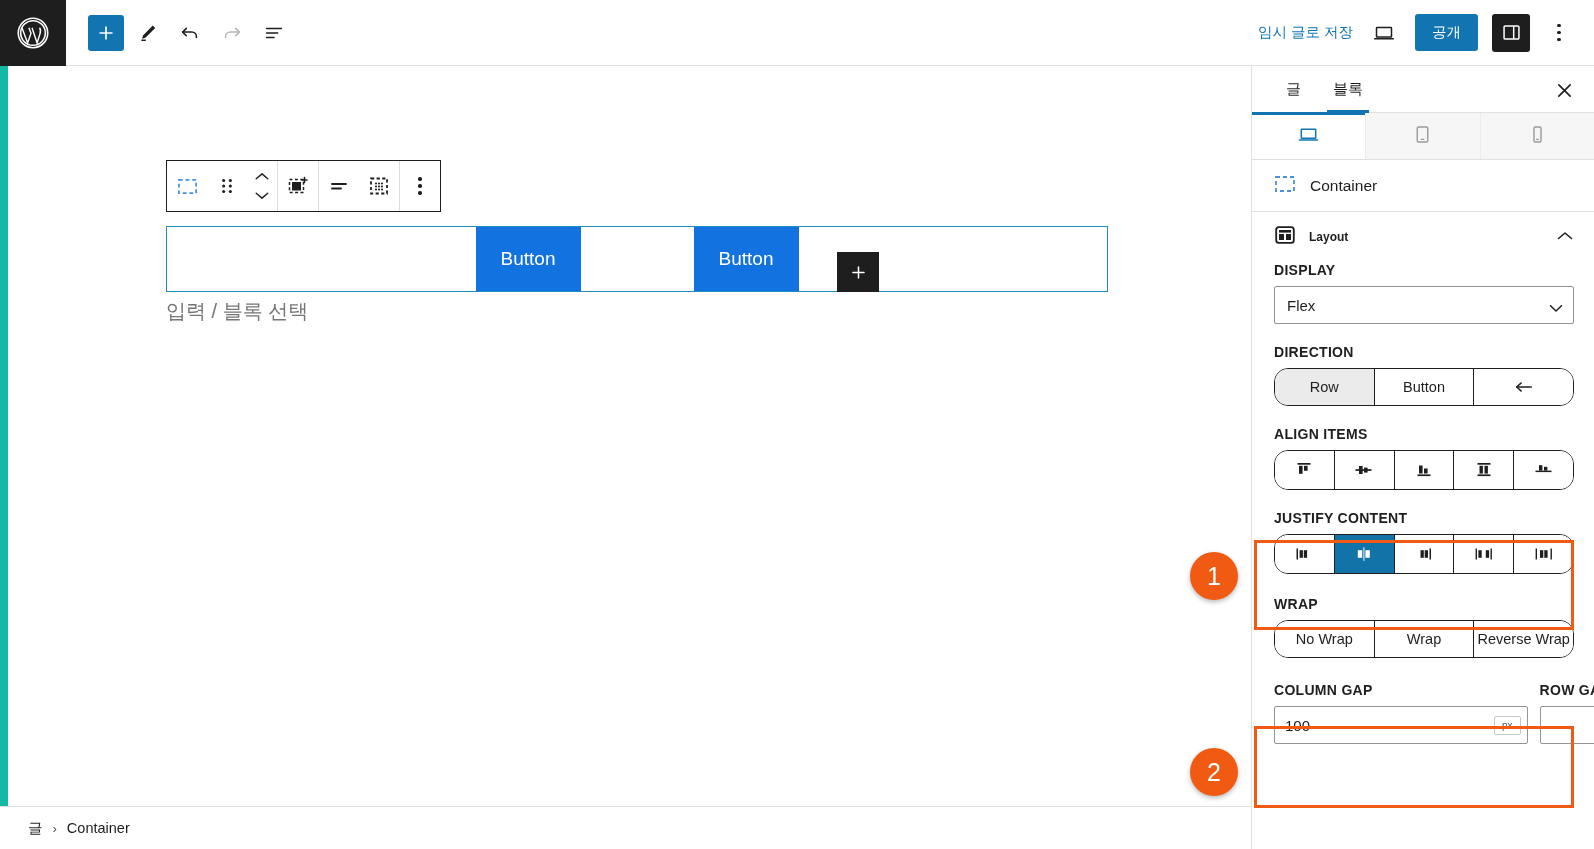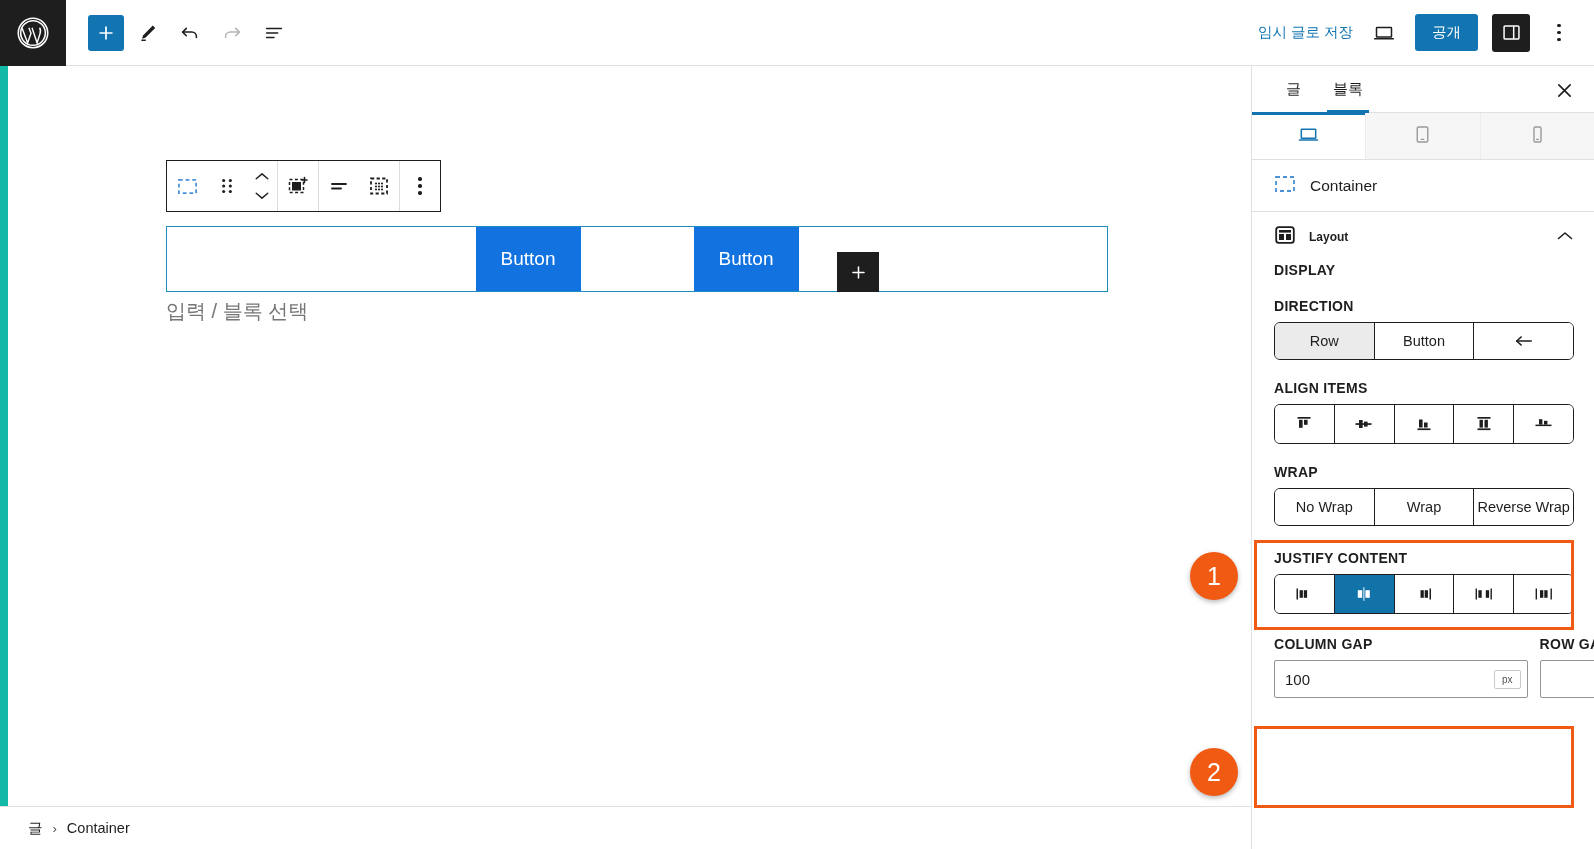--- a/index.html
+++ b/index.html
@@ -170,21 +170,21 @@
   select.styled, .fake-select {
     width:100%; height:38px; border:1px solid #949494; border-radius:2px;
     background:#fff; font-size:15px; padding:0 30px 0 12px; color:#1e1e1e;
     appearance:none; -webkit-appearance:none; cursor:pointer;
     font-family:"Liberation Sans", sans-serif;
     display:flex; align-items:center;
   }
   .select-chev { position:absolute; right:11px; top:13px; pointer-events:none; }
 
   .seg {
-    display:flex; border:1px solid #1e1e1e; border-radius:6px; overflow:hidden; height:38px;
+    display:flex; border:1px solid #1e1e1e; border-radius:14px; overflow:hidden; height:38px;
   }
   .seg-item {
     flex:1; display:flex; align-items:center; justify-content:center;
     border-right:1px solid #1e1e1e; font-size:14.5px; color:#1e1e1e;
     background:#fff; cursor:pointer; font-family:"Liberation Sans", sans-serif;
   }
   .seg-item:last-child { border-right:none; }
   .seg-item.active { background:#ebebeb; }
   .seg-item.sel-blue { background:#1273a8; }
 
@@ -465,20 +465,28 @@
         <svg width="18" height="12" viewBox="0 0 18 12" fill="none" stroke="#1e1e1e" stroke-width="1.6" stroke-linecap="round" stroke-linejoin="round">
           <path d="M2.5 8.5 L9 3 L15.5 8.5"></path>
         </svg>
       </span>
     </div>
 
     <div class="panel-body">
 
       <div class="field-block">
         <div class="field-label">DISPLAY</div>
+        <div class="select-wrap">
+          <div class="fake-select">Flex</div>
+          <span class="select-chev">
+            <svg width="14" height="9" viewBox="0 0 14 9" fill="none" stroke="#1e1e1e" stroke-width="1.5" stroke-linecap="round" stroke-linejoin="round">
+              <path d="M1.5 1.8 L7 7 L12.5 1.8"></path>
+            </svg>
+          </span>
+        </div>
       </div>
 
       <div class="field-block">
         <div class="field-label">DIRECTION</div>
         <div class="seg">
           <div class="seg-item active">Row</div>
           <div class="seg-item">Button</div>
           <div class="seg-item">
             <svg width="22" height="14" viewBox="0 0 24 14" fill="none" stroke="#1e1e1e" stroke-width="1.5" stroke-linecap="round" stroke-linejoin="round">
               <line x1="4" y1="7" x2="20" y2="7"></line>
@@ -518,77 +526,77 @@
                 <rect x="6.5" y="15.4" width="13" height="1.7"></rect>
               <rect x="8.5" y="6.8" width="3.4" height="7.8"></rect>
                 <rect x="13.5" y="6.8" width="3.4" height="7.8"></rect>
             </svg>
           </div>
           <div class="seg-item">
             <svg width="26" height="22" viewBox="0 0 26 22" fill="#1e1e1e">
               <rect x="4.5" y="11.6" width="16" height="1.5"></rect>
               <rect x="8" y="6.2" width="3.4" height="5.4"></rect>
                 <rect x="13" y="7.8" width="3.4" height="3.8"></rect>
+            </svg>
+          </div>
+        </div>
+      </div>
+
+      <div class="field-block" style="margin-bottom:22px;">
+        <div class="field-label">JUSTIFY CONTENT</div>
+        <div class="seg seg-icons">
+          <div class="seg-item">
+            <svg width="26" height="22" viewBox="0 0 26 22" fill="#1e1e1e">
+              <rect x="5.5" y="5.5" width="1.5" height="11"></rect>
+              <rect x="8.6" y="7.2" width="3.3" height="7.6"></rect>
+                <rect x="12.8" y="7.2" width="3.3" height="7.6"></rect>
+            </svg>
+          </div>
+          <div class="seg-item sel-blue">
+            <svg width="26" height="22" viewBox="0 0 26 22" fill="#fff">
+              <rect x="12.2" y="4.2" width="1.3" height="13.6" fill="#bcdcef"></rect>
+              <rect x="6.8" y="7.2" width="4.4" height="7.6"></rect>
+                <rect x="14.4" y="7.2" width="4.4" height="7.6"></rect>
+            </svg>
+          </div>
+          <div class="seg-item">
+            <svg width="26" height="22" viewBox="0 0 26 22" fill="#1e1e1e">
+              <rect x="18.5" y="5.5" width="1.5" height="11"></rect>
+              <rect x="9.5" y="7.2" width="3.3" height="7.6"></rect>
+                <rect x="13.7" y="7.2" width="3.3" height="7.6"></rect>
+            </svg>
+          </div>
+          <div class="seg-item">
+            <svg width="26" height="22" viewBox="0 0 26 22" fill="#1e1e1e">
+              <rect x="4.6" y="5.5" width="1.4" height="11"></rect>
+                <rect x="19.5" y="5.5" width="1.4" height="11"></rect>
+              <rect x="7.4" y="7.2" width="3.3" height="7.6"></rect>
+                <rect x="14.8" y="7.2" width="3.3" height="7.6"></rect>
+            </svg>
+          </div>
+          <div class="seg-item">
+            <svg width="26" height="22" viewBox="0 0 26 22" fill="#1e1e1e">
+              <rect x="4.6" y="5.5" width="1.4" height="11"></rect>
+                <rect x="19.5" y="5.5" width="1.4" height="11"></rect>
+              <rect x="9" y="7.2" width="3.3" height="7.6"></rect>
+                <rect x="13.3" y="7.2" width="3.3" height="7.6"></rect>
             </svg>
           </div>
         </div>
       </div>
 
       <div class="field-block" style="margin-bottom:24px;">
         <div class="field-label">WRAP</div>
         <div class="seg">
           <div class="seg-item">No Wrap</div>
           <div class="seg-item">Wrap</div>
           <div class="seg-item">Reverse Wrap</div>
         </div>
       </div>
 
-      <div class="field-block" style="margin-bottom:22px;">
-        <div class="field-label">JUSTIFY CONTENT</div>
-        <div class="seg seg-icons">
-          <div class="seg-item">
-            <svg width="26" height="22" viewBox="0 0 26 22" fill="#1e1e1e">
-              <rect x="5.5" y="5.5" width="1.5" height="11"></rect>
-              <rect x="8.6" y="7.2" width="3.3" height="7.6"></rect>
-                <rect x="12.8" y="7.2" width="3.3" height="7.6"></rect>
-            </svg>
-          </div>
-          <div class="seg-item sel-blue">
-            <svg width="26" height="22" viewBox="0 0 26 22" fill="#fff">
-              <rect x="12.2" y="4.2" width="1.3" height="13.6" fill="#bcdcef"></rect>
-              <rect x="6.8" y="7.2" width="4.4" height="7.6"></rect>
-                <rect x="14.4" y="7.2" width="4.4" height="7.6"></rect>
-            </svg>
-          </div>
-          <div class="seg-item">
-            <svg width="26" height="22" viewBox="0 0 26 22" fill="#1e1e1e">
-              <rect x="18.5" y="5.5" width="1.5" height="11"></rect>
-              <rect x="9.5" y="7.2" width="3.3" height="7.6"></rect>
-                <rect x="13.7" y="7.2" width="3.3" height="7.6"></rect>
-            </svg>
-          </div>
-          <div class="seg-item">
-            <svg width="26" height="22" viewBox="0 0 26 22" fill="#1e1e1e">
-              <rect x="4.6" y="5.5" width="1.4" height="11"></rect>
-                <rect x="19.5" y="5.5" width="1.4" height="11"></rect>
-              <rect x="7.4" y="7.2" width="3.3" height="7.6"></rect>
-                <rect x="14.8" y="7.2" width="3.3" height="7.6"></rect>
-            </svg>
-          </div>
-          <div class="seg-item">
-            <svg width="26" height="22" viewBox="0 0 26 22" fill="#1e1e1e">
-              <rect x="4.6" y="5.5" width="1.4" height="11"></rect>
-                <rect x="19.5" y="5.5" width="1.4" height="11"></rect>
-              <rect x="9" y="7.2" width="3.3" height="7.6"></rect>
-                <rect x="13.3" y="7.2" width="3.3" height="7.6"></rect>
-            </svg>
-          </div>
-        </div>
-      </div>
-
       <div class="gap-row">
         <div class="gap-col">
           <div class="field-label">COLUMN GAP</div>
           <div class="unit-input">
             <input type="text" value="100" style="">
             <span class="unit-tag">px</span>
           </div>
         </div>
         <div class="gap-col">
           <div class="field-label">ROW GAP</div>

